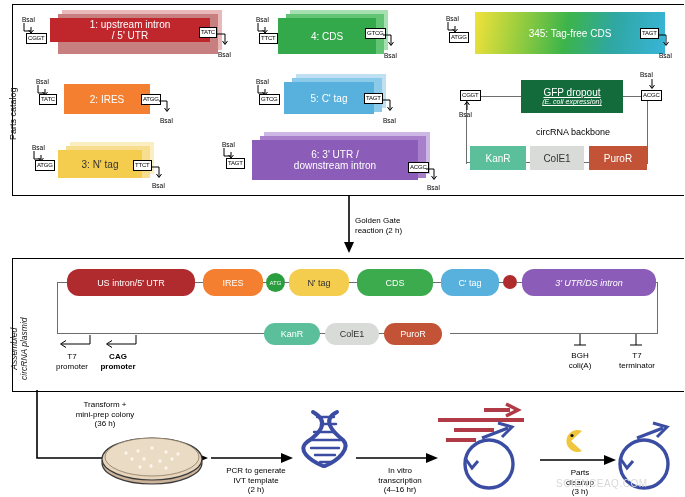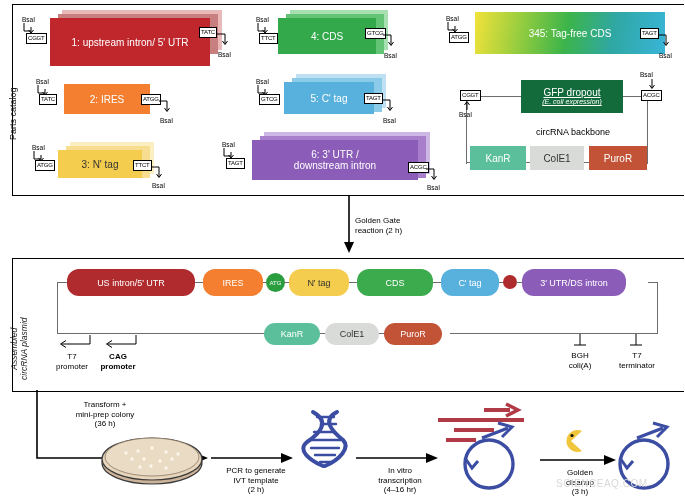--- a/index.html
+++ b/index.html
@@ -30,21 +30,21 @@
 </head>
 <body>
 
 <div class="outerbox" style="left:12px;top:4px;width:671px;height:190px;border-right:none;"></div>
 
 <div class="vlabel" style="left:8px;top:140px;">Parts catalog</div>
 
 <div>
   <div class="abs" style="left:62px;top:10px;width:160px;height:40px;background:#e9b8b8;"></div>
   <div class="abs" style="left:58px;top:14px;width:160px;height:40px;background:#c87f7f;"></div>
-  <div class="part" style="left:50px;top:18px;width:160px;height:48px;background:#c0272d;flex-direction:row;">
+  <div class="part" style="left:50px;top:18px;width:160px;height:24px;background:#c0272d;flex-direction:column;">
     <span>1: upstream intron</span>
     <span>/ 5' UTR</span>
   </div>
   <div class="bsai" style="left:22px;top:16px;">BsaI</div>
   <svg class="hook" style="left:22px;top:22px;" width="22" height="16">
     <path d="M2,1 L2,9 L9,9" stroke="#000" stroke-width="1" fill="none"></path>
     <path d="M9,5 L9,10 M6.5,8 L9,11 L11.5,8" stroke="#000" stroke-width="1" fill="none"></path>
   </svg>
   <div class="overhang" style="left:26px;top:33px;">CGGT</div>
   <div class="overhang" style="left:199px;top:27px;">TATC</div>
@@ -258,21 +258,21 @@
   </div>
   <div class="connector" style="left:433px;top:282px;width:8px;"></div>
   <div class="asmpart" style="left:441px;top:269px;width:58px;height:27px;background:#58b0dd;">
     <span>C' tag</span>
   </div>
   <div class="connector" style="left:499px;top:282px;width:5px;"></div>
   <div class="asmpart" style="left:503px;top:275px;width:14px;height:14px;background:#b02b2e;border-radius:50%;">
     <span></span>
   </div>
   <div class="connector" style="left:516px;top:282px;width:6px;"></div>
-  <div class="asmpart" style="left:522px;top:269px;width:104px;height:27px;background:#8b5cb8;">
+  <div class="asmpart" style="left:522px;top:269px;width:134px;height:27px;background:#8b5cb8;font-style:italic;">
     <span>3' UTR/DS intron</span>
   </div>
 </div>
 
 <div>
   <div class="asmpart" style="left:264px;top:323px;width:56px;height:22px;background:#5bbf9b;">
     <span>KanR</span>
   </div>
   <div class="connector" style="left:320px;top:333px;width:5px;"></div>
   <div class="asmpart" style="left:325px;top:323px;width:54px;height:22px;background:#d9dbd8;color:#333;">
@@ -406,21 +406,21 @@
 
   <svg class="abs" style="left:540px;top:454px;" width="80" height="14">
     <path d="M0,6 L68,6" stroke="#000" stroke-width="1.6" fill="none"></path>
     <path d="M64,1 L76,6 L64,11 Z" fill="#000"></path>
   </svg>
   <svg class="abs" style="left:560px;top:428px;" width="32" height="26">
     <path d="M22,3 A11,11 0 1 0 22,23 L11,13 Z" fill="#f0c63c"></path>
     <circle cx="12" cy="7.5" r="1.6" fill="#111"></circle>
   </svg>
   <div class="cap" style="left:546px;top:468px;width:68px;">
-    <div>Golden</div>
+    <div>Parts</div>
     <div>cleanup</div>
     <div>(3 h)</div>
   </div>
 
   <svg class="abs" style="left:606px;top:410px;" width="76" height="84">
     <circle cx="38" cy="54" r="24" fill="none" stroke="#3b4da3" stroke-width="3.4"></circle>
     <path d="M31,28 L57,18" stroke="#3b4da3" stroke-width="3.4" fill="none"></path>
     <path d="M47,13 L61,17 L51,27" fill="none" stroke="#3b4da3" stroke-width="3"></path>
     <path d="M14,48 L21,58 L27,51" fill="none" stroke="#3b4da3" stroke-width="3"></path>
   </svg>

